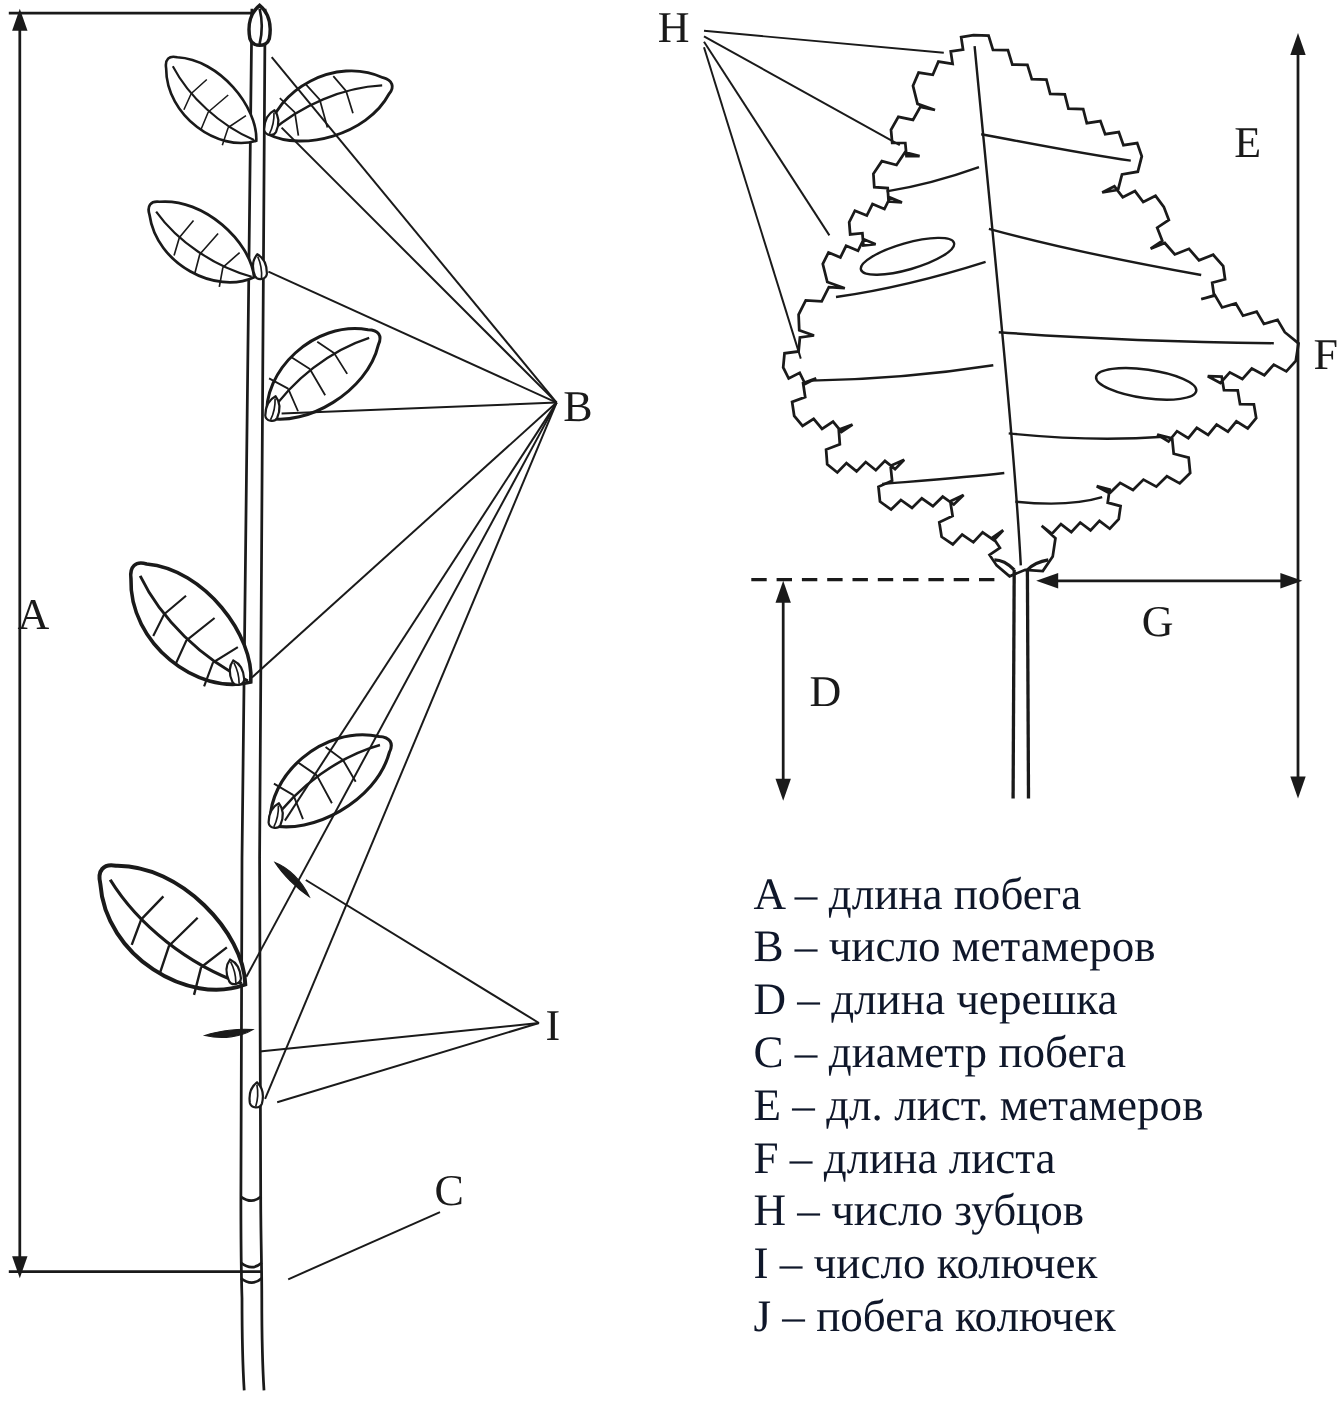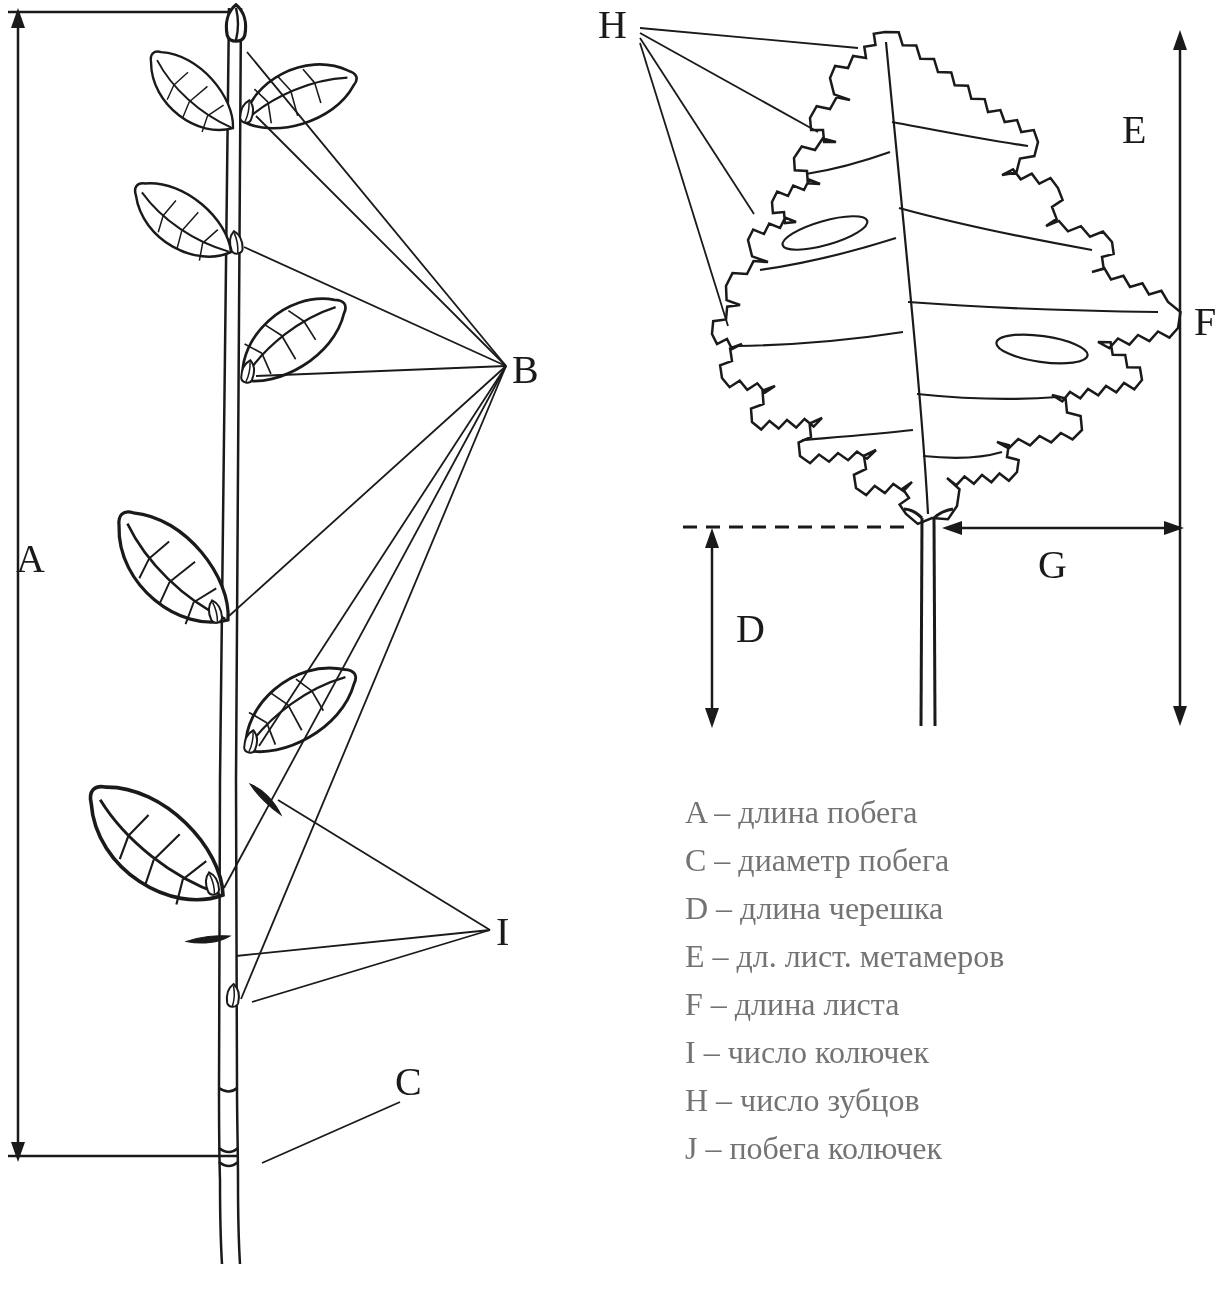--- a/index.html
+++ b/index.html
@@ -13,22 +13,22 @@
   #figure-svg{position:absolute;left:0;top:0;}
   .fig-label{
     font-family:"Liberation Serif", serif;
     font-size:40px;
     fill:#1a1a1a;
   }
   #legend{
     position:absolute;
     left:685px;top:788px;
     width:500px;
-    font-size:32px;
-    color:#737373;
+    font-size:41px;
+    color:#0f172a;
   }
   .legend-item{
     height:48px;
     line-height:48px;
     white-space:nowrap;
   }
 </style>
 </head>
 <body>
 
@@ -173,22 +173,23 @@
 
     <text class="fig-label" x="598" y="38">H</text>
     <text class="fig-label" x="1122" y="143">E</text>
     <text class="fig-label" x="1194" y="335">F</text>
     <text class="fig-label" x="1038" y="578">G</text>
     <text class="fig-label" x="736" y="642">D</text>
   </svg>
 
   <div id="legend">
     <div class="legend-item">A – длина побега</div>
+    <div class="legend-item">B – число метамеров</div>
+    <div class="legend-item">D – длина черешка</div>
     <div class="legend-item">C – диаметр побега</div>
-    <div class="legend-item">D – длина черешка</div>
     <div class="legend-item">E – дл. лист. метамеров</div>
     <div class="legend-item">F – длина листа</div>
+    <div class="legend-item">H – число зубцов</div>
     <div class="legend-item">I – число колючек</div>
-    <div class="legend-item">H – число зубцов</div>
     <div class="legend-item">J – побега колючек</div>
   </div>
 
 </div>
 
 </body></html>

